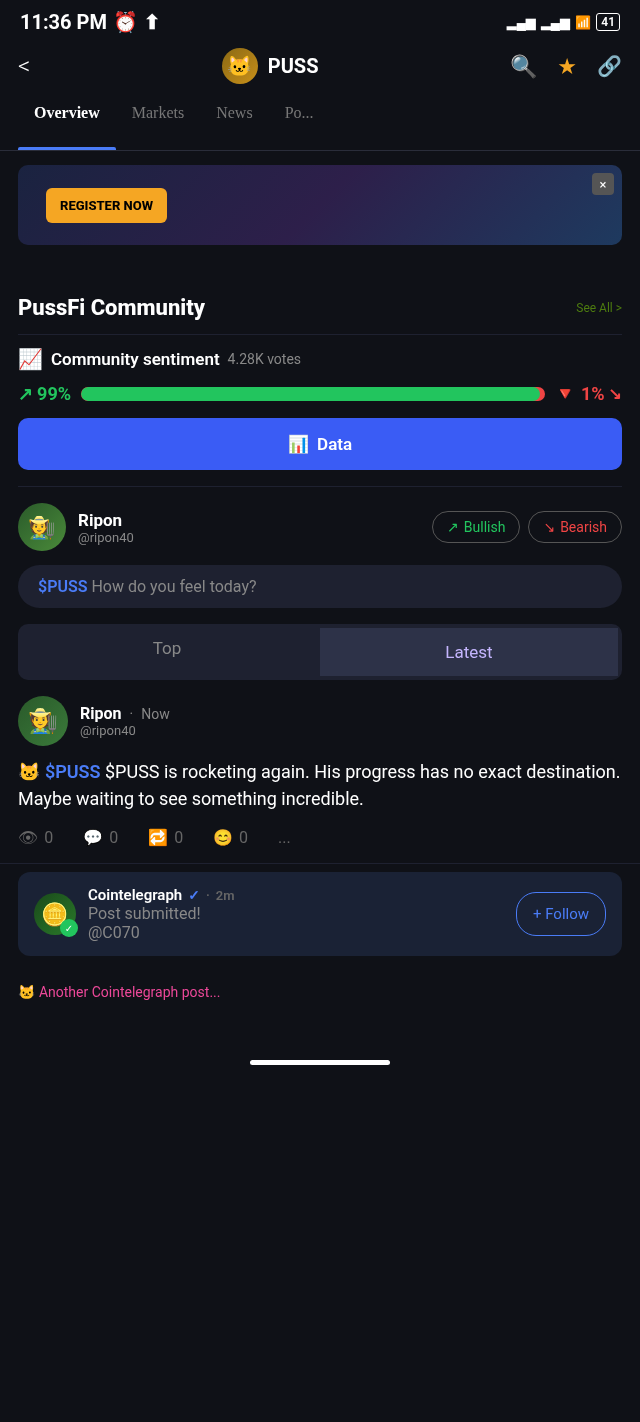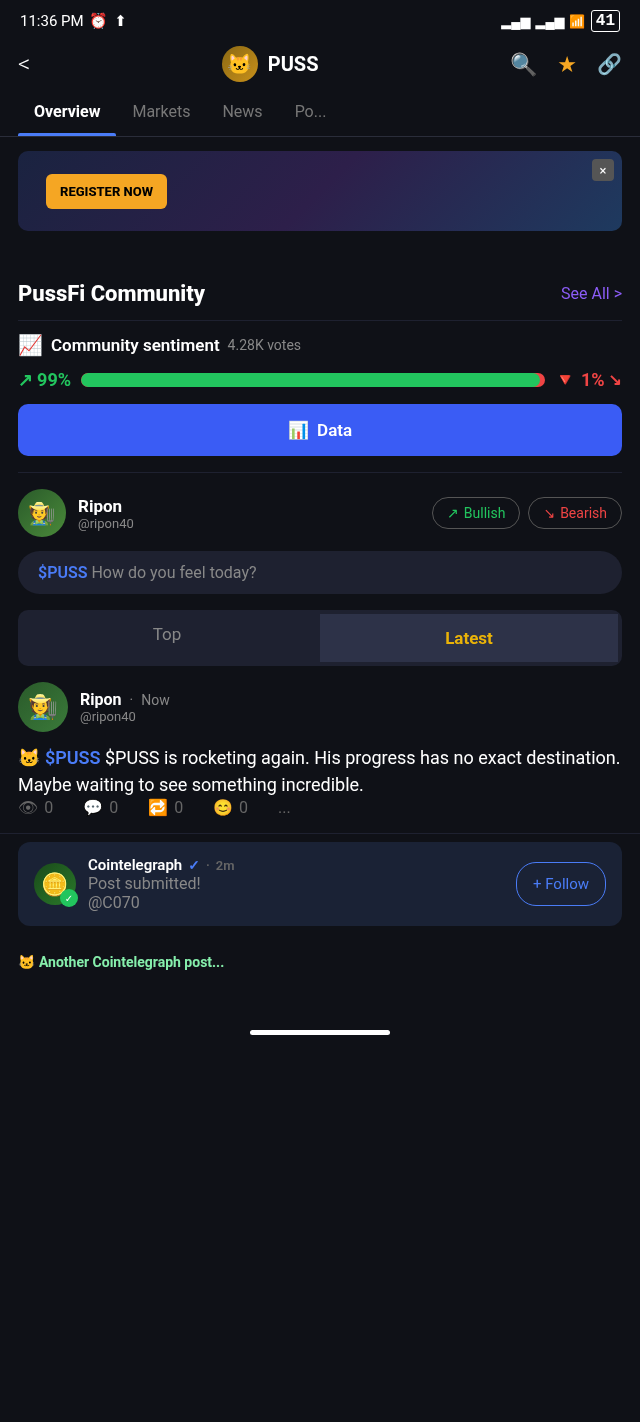--- a/index.html
+++ b/index.html
@@ -15,41 +15,40 @@
 
     
     .status-bar {
       display: flex;
       justify-content: space-between;
       align-items: center;
       padding: 10px 20px 6px;
       background: #0f1117;
     }
     .status-time {
-      font-size: 15px;
-      font-weight: 400;
+      font-size: 20px;
+      font-weight: 700;
       color: #fff;
       display: flex;
       align-items: center;
       gap: 6px;
     }
     .status-icons {
       display: flex;
       align-items: center;
       gap: 5px;
       font-size: 13px;
       color: #fff;
     }
     .battery-box {
       border: 1.5px solid #fff;
       border-radius: 3px;
       padding: 1px 4px;
-      font-size: 16px;
+      font-size: 12px;
       font-weight: 600;
-      font-family: Liberation Mono, monospace;
     }
 
     
     .header {
       display: flex;
       align-items: center;
       justify-content: space-between;
       padding: 8px 18px 10px;
       background: #0f1117;
     }
@@ -86,26 +85,27 @@
     
     .nav-tabs {
       display: flex;
       padding: 0 18px;
       border-bottom: 1px solid #2a2d3a;
       background: #0f1117;
       overflow-x: auto;
       scrollbar-width: none;
     }
     .nav-tab {
-      padding: 10px 16px 15px;
+      padding: 10px 16px 28px;
       font-size: 16px;
       color: #777;
       white-space: nowrap;
       cursor: pointer;
       position: relative;
+      font-family: Liberation Serif, serif;
     }
     .nav-tab.active {
       color: #fff;
       font-weight: 700;
     }
     .nav-tab.active::after {
       content: '';
       position: absolute;
       bottom: 0;
       left: 0;
@@ -171,22 +171,22 @@
       align-items: center;
       margin-bottom: 14px;
       margin-top: 20px;
     }
     .section-title {
       font-size: 22px;
       font-weight: 800;
       color: #fff;
     }
     .see-all {
-      font-size: 16px;
-      color: #8b5cf6;
+      font-size: 12px;
+      color: #4d7c0f;
       cursor: pointer;
     }
 
     
     .sentiment-row {
       display: flex;
       align-items: center;
       gap: 8px;
       margin-bottom: 12px;
     }
@@ -339,22 +339,22 @@
     .toggle-tab {
       flex: 1;
       padding: 14px;
       text-align: center;
       font-size: 17px;
       color: #888;
       cursor: pointer;
     }
     .toggle-tab.active {
       background: #2d3248;
-      color: #eab308;
-      font-weight: 700;
+      color: #c4b5fd;
+      font-weight: 400;
       border-radius: 0;
       margin: 4px;
     }
 
     
     .post-card {
       padding: 16px 18px;
       border-bottom: 1px solid #1e2130;
     }
     .post-header {
@@ -384,20 +384,21 @@
       color: #888;
     }
     .post-handle {
       font-size: 13px;
       color: #888;
     }
     .post-text {
       font-size: 18px;
       color: #fff;
       line-height: 1.5;
+      margin-bottom: 16px;
     }
     .post-ticker {
       color: #4a7cf7;
       font-weight: 600;
     }
     .post-actions {
       display: flex;
       align-items: center;
       gap: 30px;
     }
@@ -662,16 +663,16 @@
       <div style="display:flex;gap:6px;align-items:center;">
         <span class="notif-subtitle">Post submitted!</span>
       </div>
       <div class="notif-subtitle">@C070</div>
     </div>
   </div>
   <div class="follow-btn">+ Follow</div>
 </div>
 
 <div style="height:80px; padding: 20px 18px;">
-  <div style="color:#86efac; font-size:14px;font-weight:bold;">🐱 Another Cointelegraph post...</div>
+  <div style="color:#ec4899; font-size:14px;">🐱 Another Cointelegraph post...</div>
 </div>
 
 <div class="bottom-bar"></div>
 
 </body></html>

